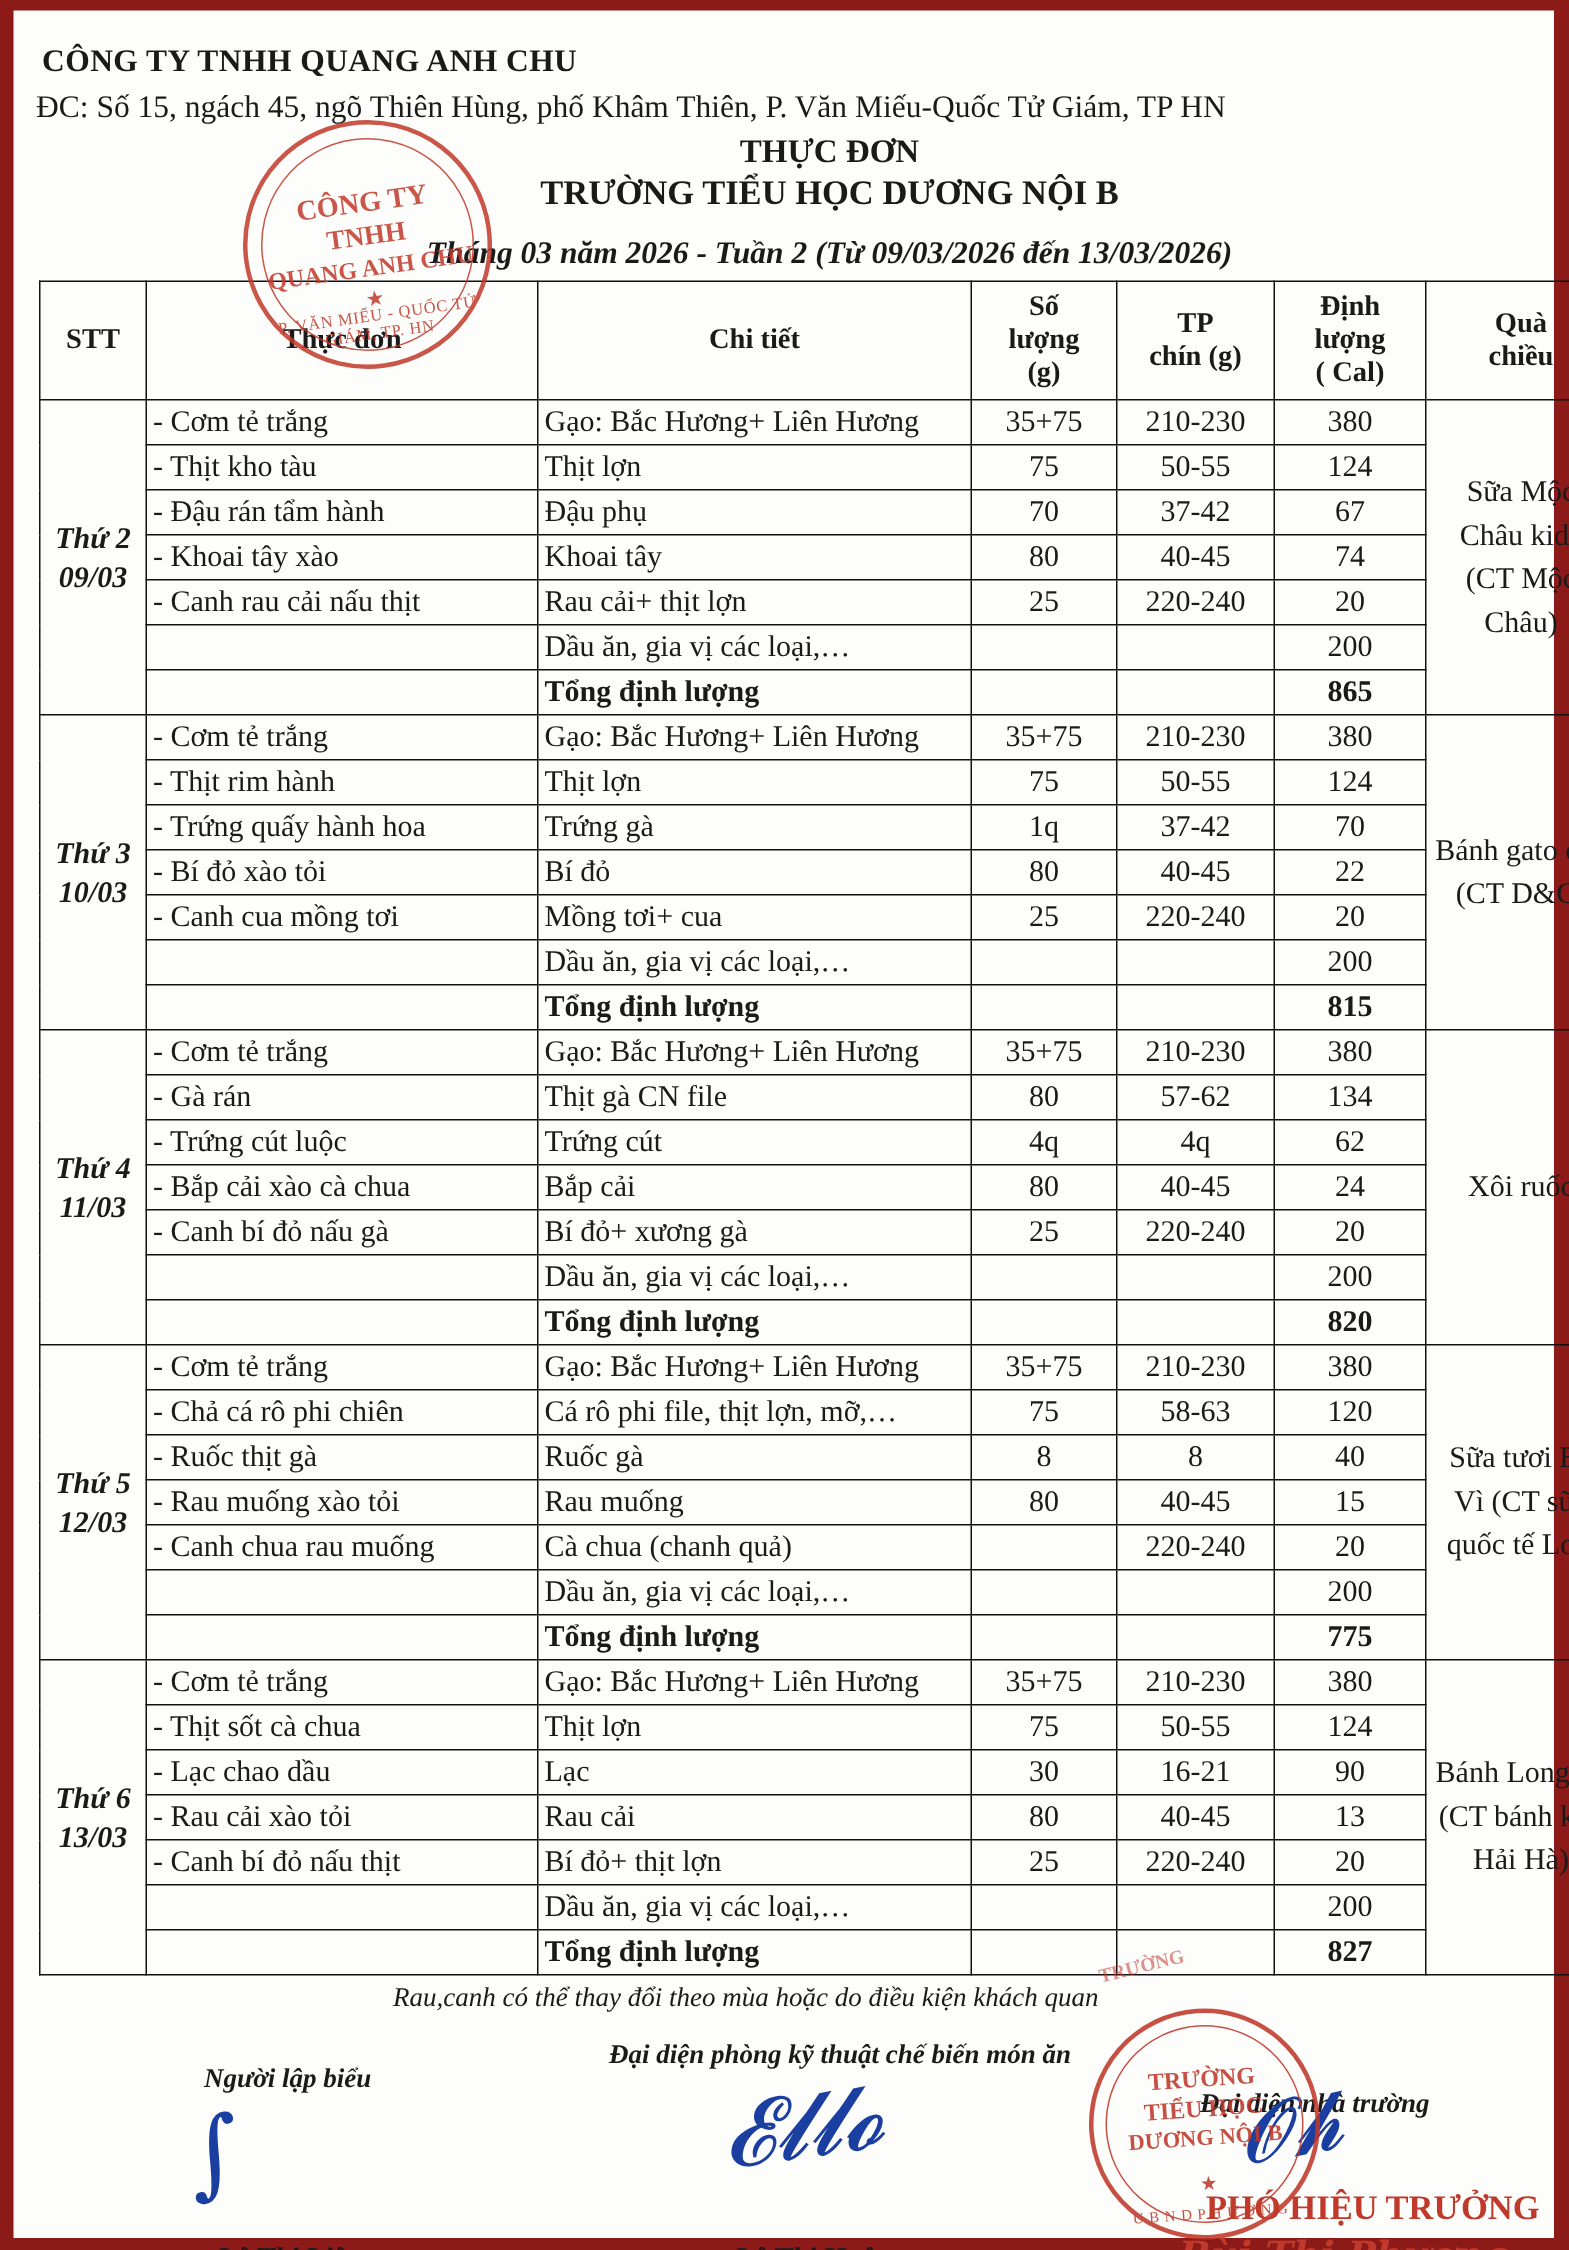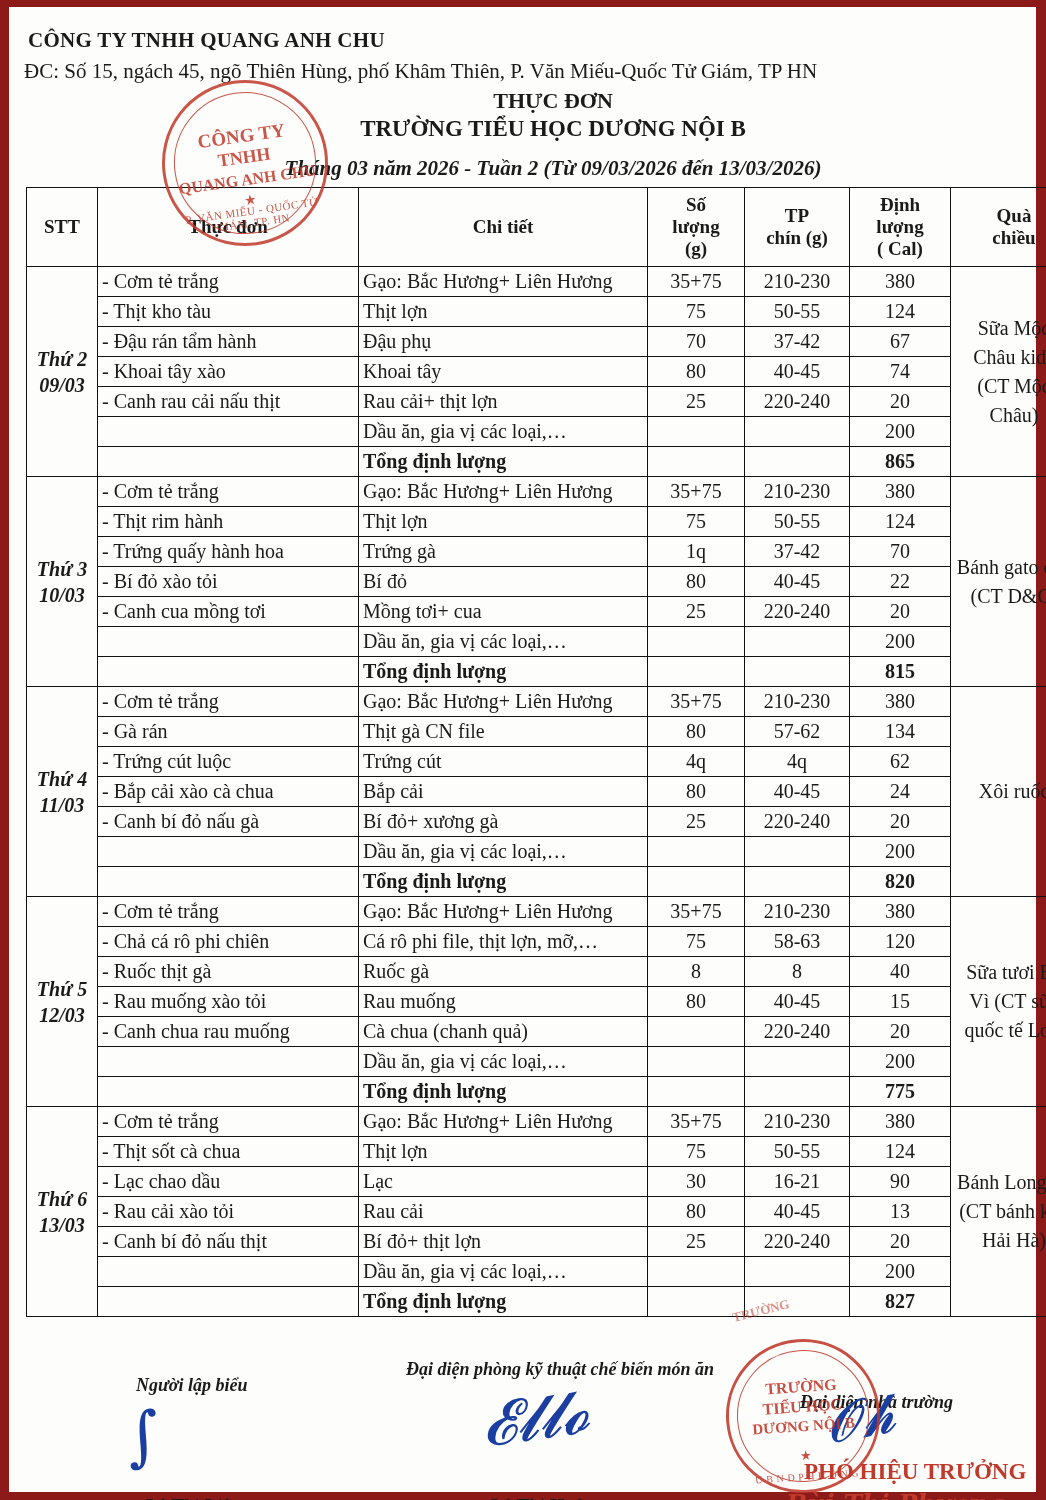--- a/index.html
+++ b/index.html
@@ -581,20 +581,21 @@
             <td></td>
             <td class="total-label">Tổng định lượng</td>
             <td></td>
             <td></td>
             <td class="total-val">827</td>
           </tr>
         </tbody>
     </table>
 
     <div class="note-row">
+      <div class="note-text">Rau,canh có thể thay đổi theo mùa hoặc do điều kiện khách quan</div>
       <div class="ghost-text">TRƯỜNG</div>
     </div>
 
     <div class="sign-area">
       <div class="sign-block sign-1">
         <div class="sign-title">Người lập biểu</div>
       </div>
       <div class="sign-block sign-2">
         <div class="sign-title">Đại diện phòng kỹ thuật chế biến món ăn</div>
       </div>

